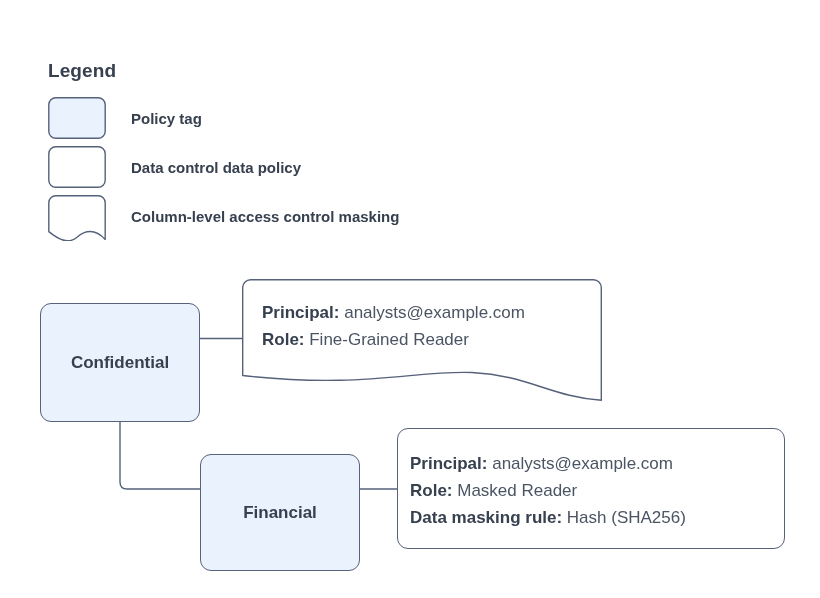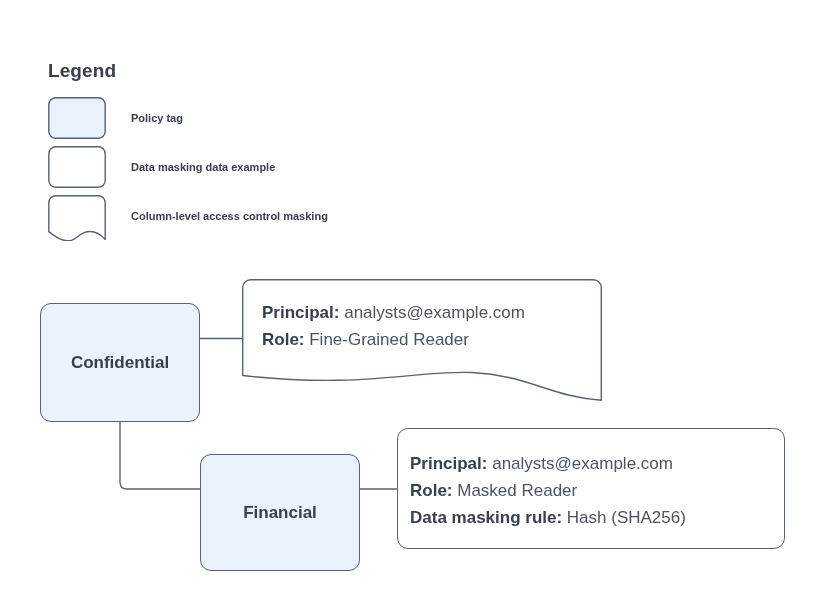--- a/index.html
+++ b/index.html
@@ -47,21 +47,21 @@
     width: 58px;
     height: 42px;
   }
   .legend-label {
     position: absolute;
     left: 83px;
     top: 0;
     height: 42px;
     display: flex;
     align-items: center;
-    font-size: 11px;
+    font-size: 15px;
     font-weight: bold;
     color: #37404f;
     white-space: nowrap;
   }
 
   #legend-row-0 { top: 97px; }
   #legend-row-1 { top: 146px; }
   #legend-row-2 { top: 195px; }
 
   
@@ -167,21 +167,21 @@
     </span>
     <span class="legend-label">Policy tag</span>
   </div>
 
   <div class="legend-row" id="legend-row-1">
     <span class="legend-swatch">
       <svg viewBox="0 0 58 42" width="58" height="42">
         <rect x="0.8" y="0.8" width="56.4" height="40.4" rx="7" ry="7" fill="#ffffff" stroke="#56617a" stroke-width="1.4"></rect>
       </svg>
     </span>
-    <span class="legend-label">Data masking data example</span>
+    <span class="legend-label">Data control data policy</span>
   </div>
 
   <div class="legend-row" id="legend-row-2">
     <span class="legend-swatch">
       <svg viewBox="0 0 58 46" width="58" height="46">
         <path d="M 7.8 0.8
                  L 50.2 0.8
                  A 7 7 0 0 1 57.2 7.8
                  L 57.2 44.4
                  C 48 34.6 38 34.6 29 42.2

